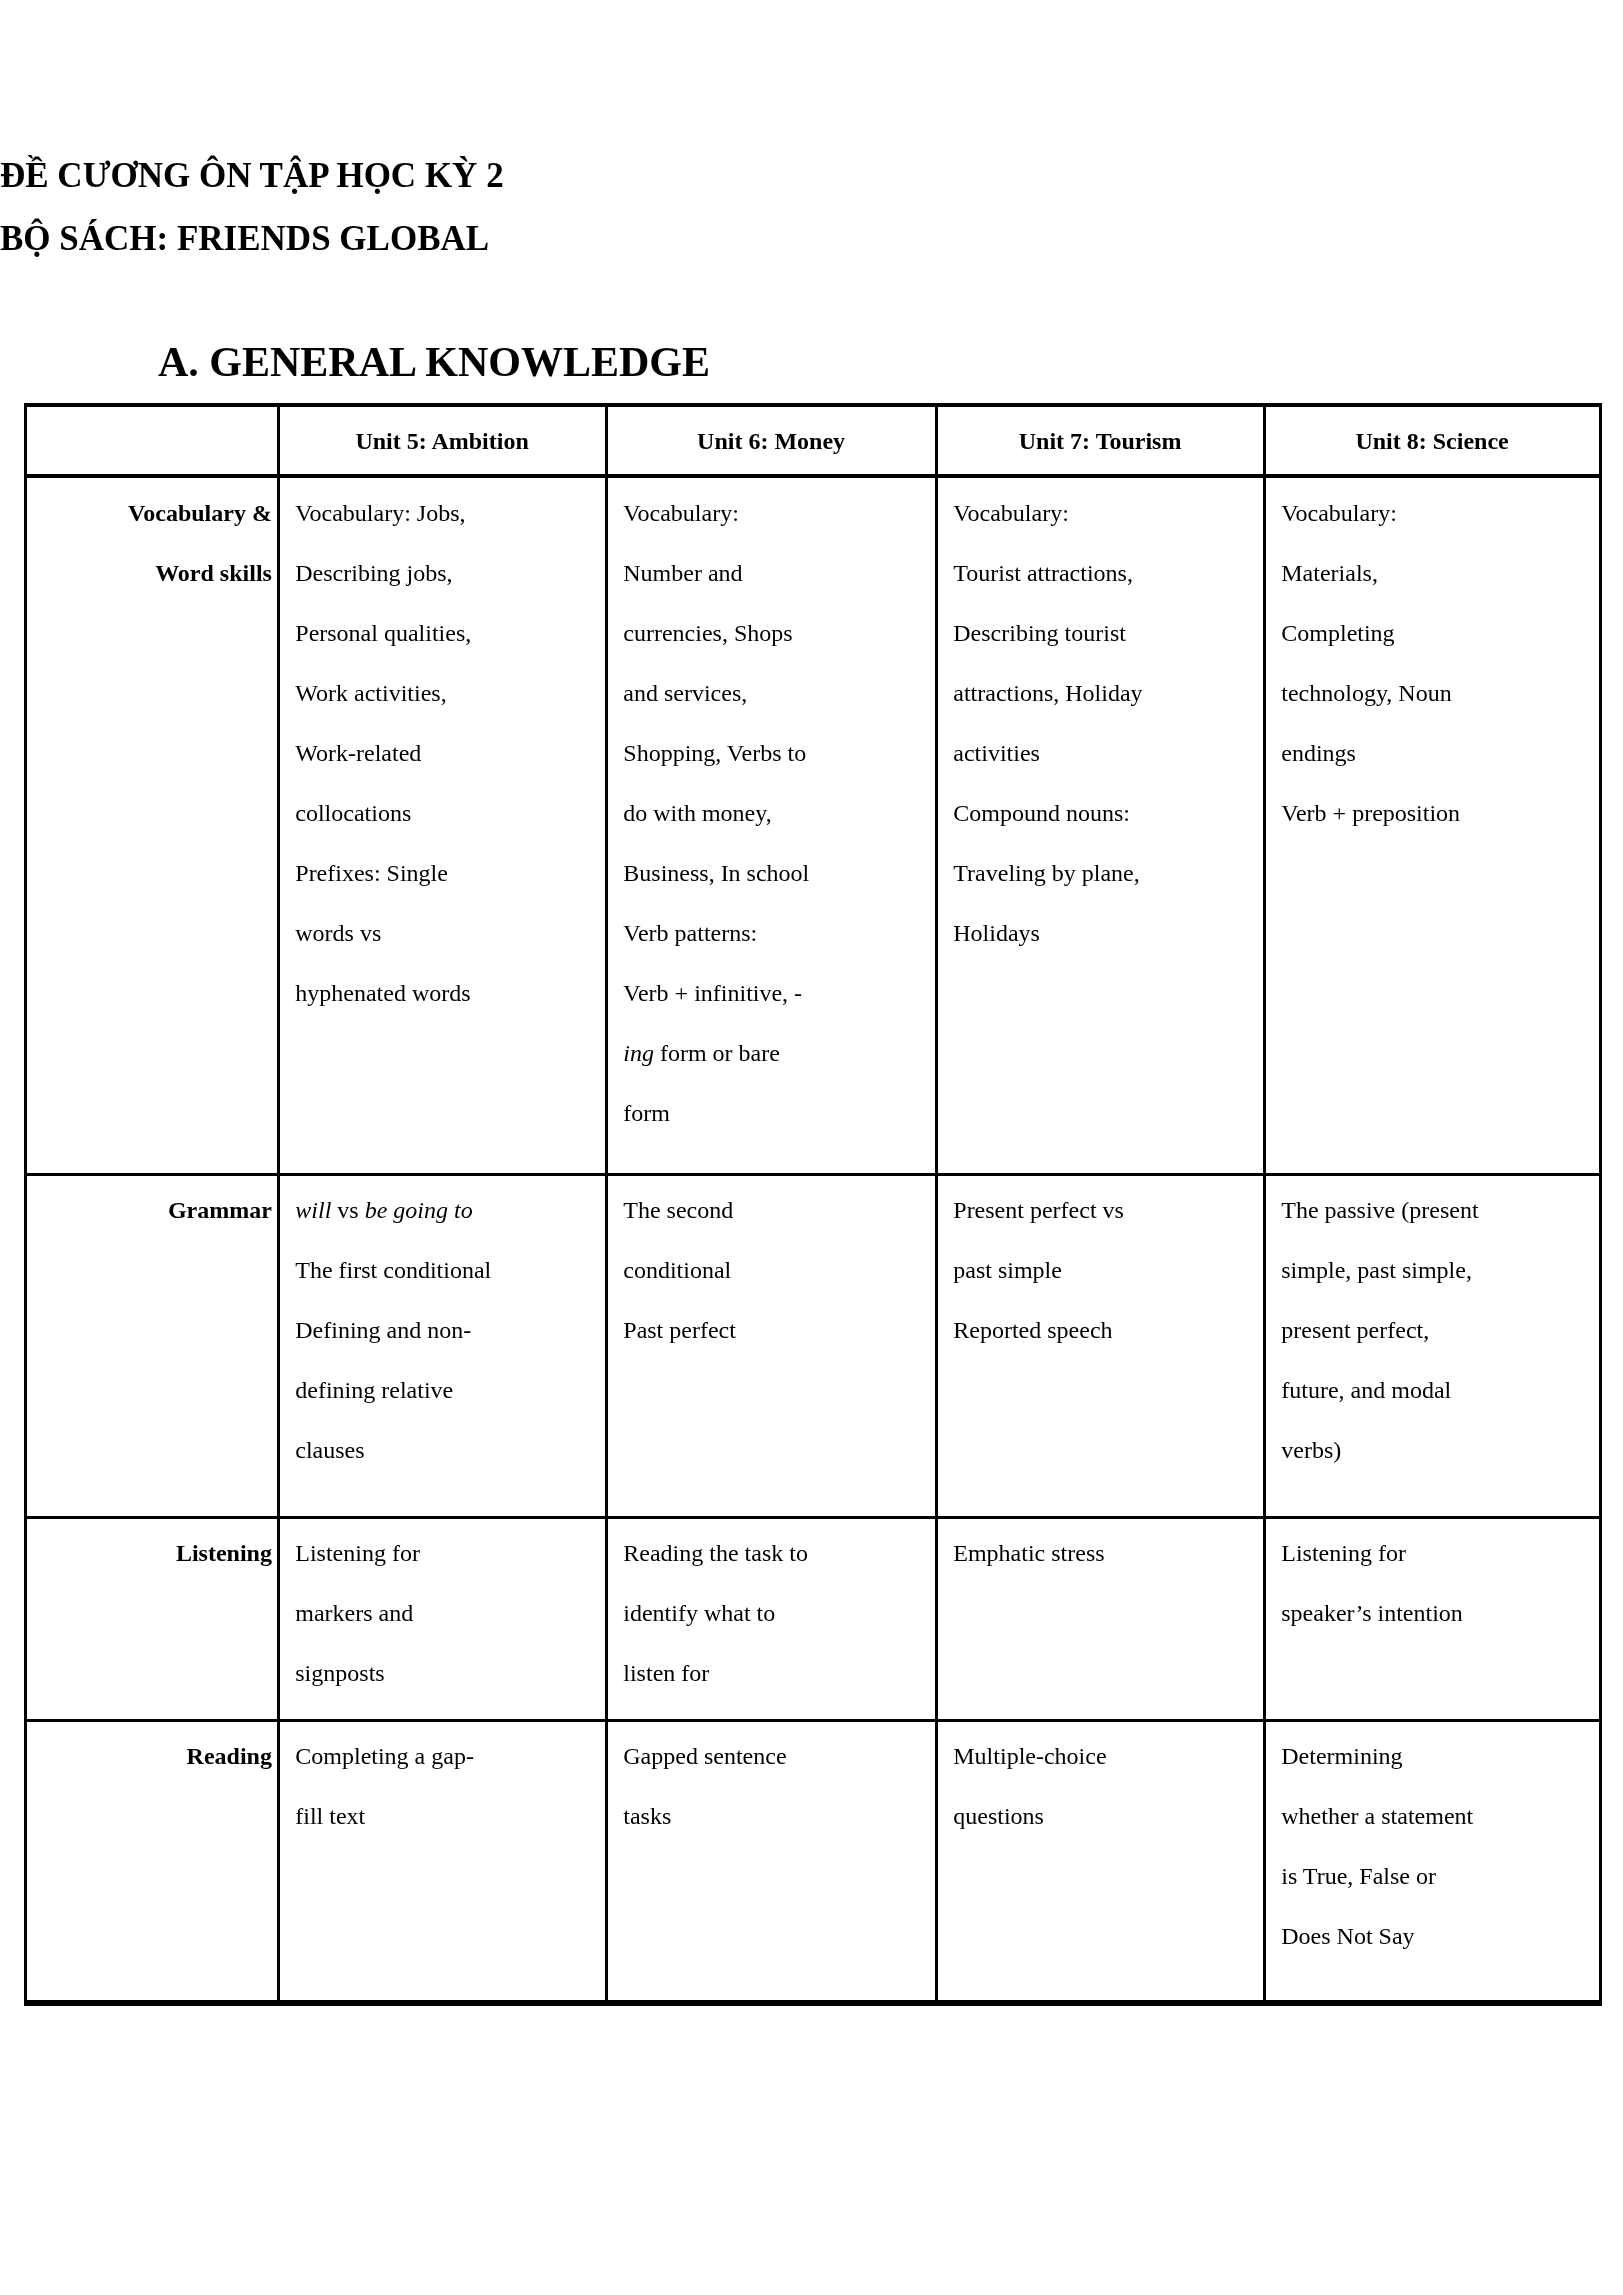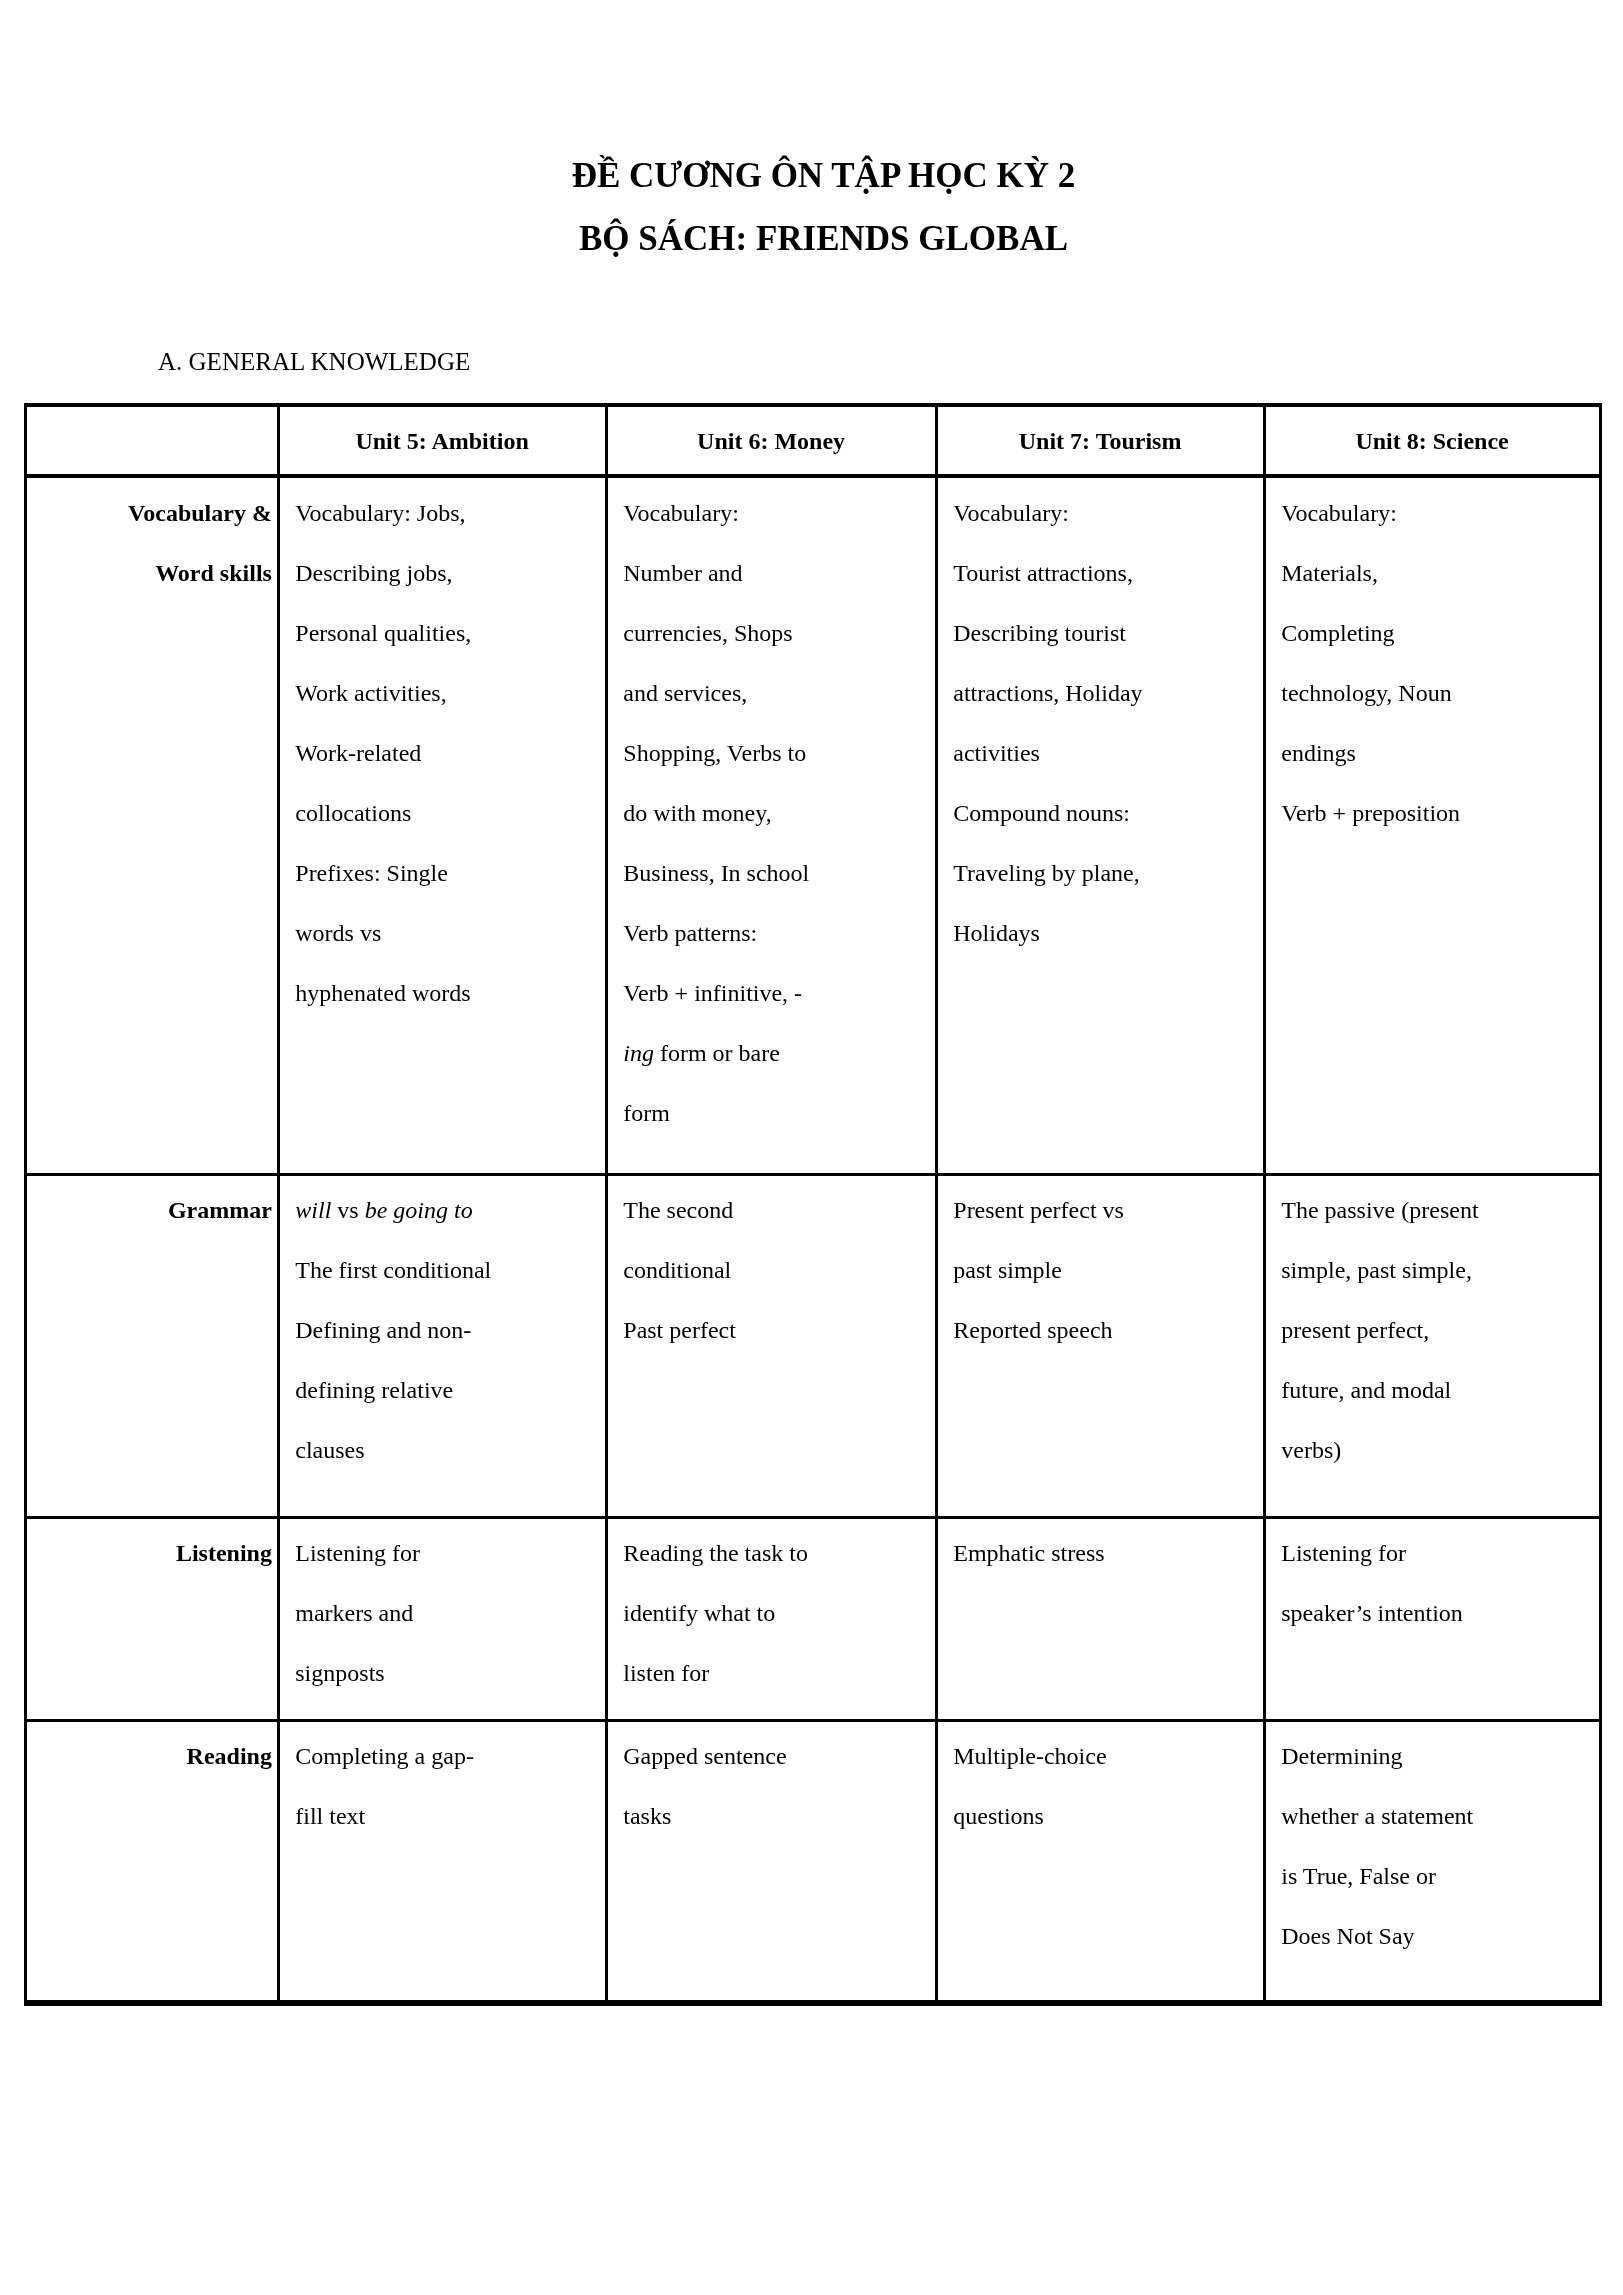--- a/index.html
+++ b/index.html
@@ -9,31 +9,29 @@
   }
   body {
     width: 1623px;
     height: 2295px;
     font-family: "Liberation Serif", "DejaVu Serif", serif;
     color: #000000;
     overflow: hidden;
   }
   .title-block {
     margin-top: 144px;
-    text-align: center;
     font-size: 35px;
     font-weight: bold;
     line-height: 63px;
-    padding-left: 24px;
   }
   .section-heading {
     margin-top: 62px;
     margin-left: 158px;
-    font-size: 25px;
-    font-weight: normal;
+    font-size: 42px;
+    font-weight: bold;
     line-height: 60px;
   }
   table.gk {
     margin-top: 11px;
     margin-left: 23.6px;
     width: 1575px;
     border-collapse: collapse;
     table-layout: fixed;
     border: 3.1px solid #000;
     border-top-width: 4.7px;

